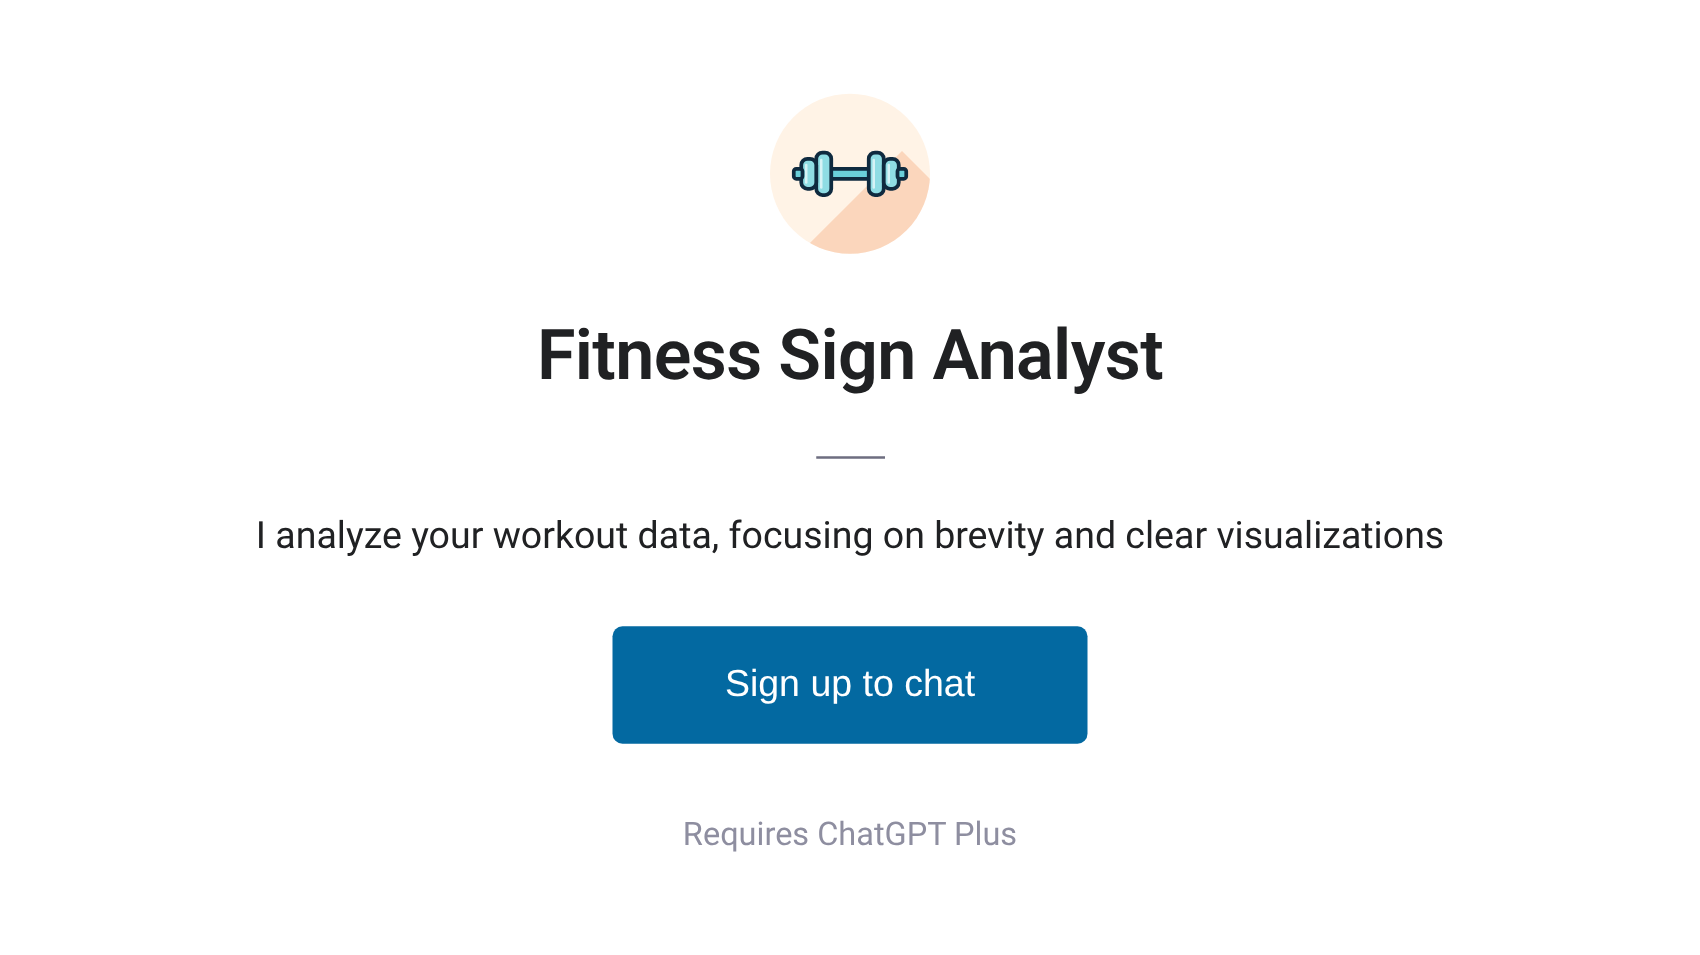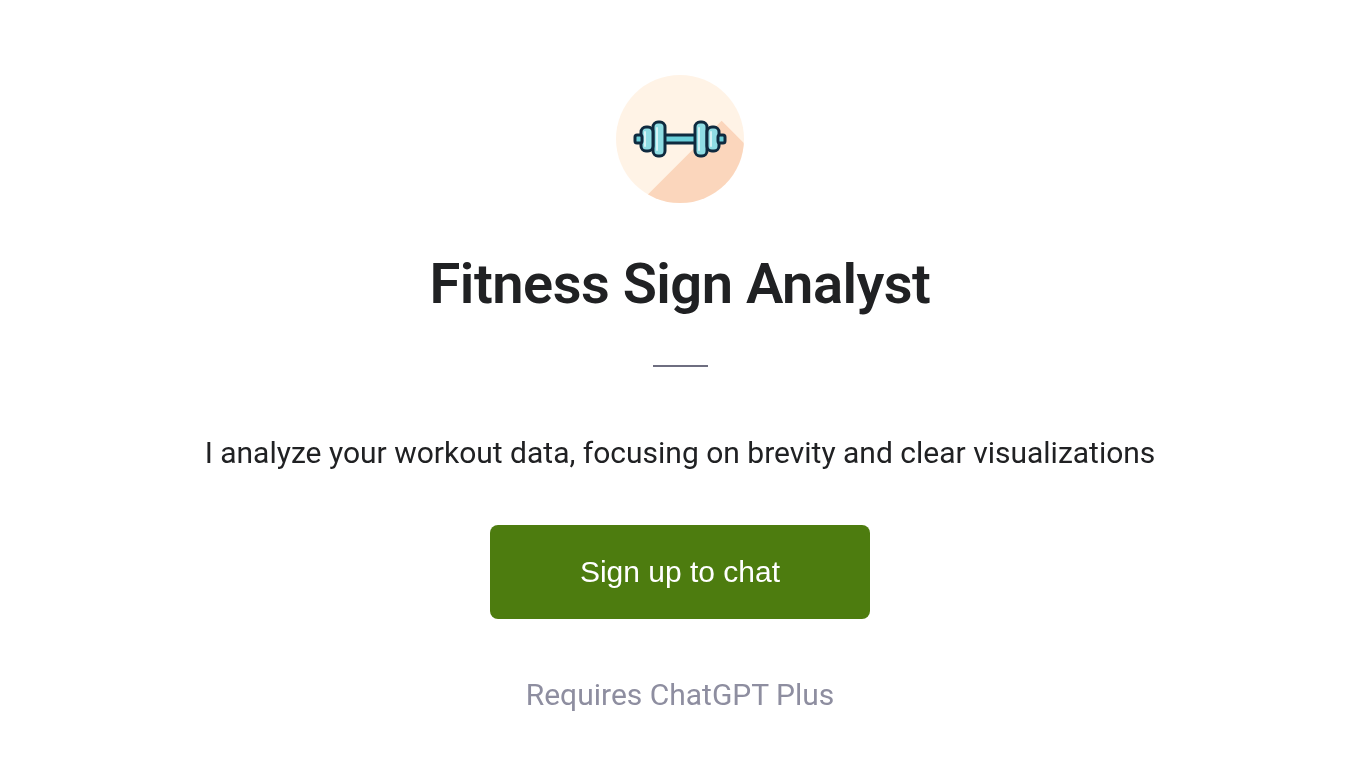--- a/index.html
+++ b/index.html
@@ -51,37 +51,37 @@
     }
     .divider {
       width: 55px;
       height: 2px;
       background: #6e6e80;
       margin-top: 48px;
     }
     .description {
       font-size: 30px;
       color: #202123;
-      margin-top: 68px;
+      margin-top: 44px;
       font-weight: 400;
       text-align: left;
     }
     .signup-button {
       margin-top: 55px;
-      background: #4d7c0f;
+      background: #0369a1;
       color: #ffffff;
       font-size: 30px;
       font-weight: 400;
       border: none;
       border-radius: 8px;
       padding: 30px 90px;
       cursor: pointer;
     }
     .requires-text {
-      font-size: 30px;
+      font-size: 26px;
       color: #8e8ea0;
       margin-top: 58px;
       font-weight: 400;
     }
   </style>
 </head>
 <body>
 
 <div class="avatar-circle">
   <div class="avatar-shadow"></div>

